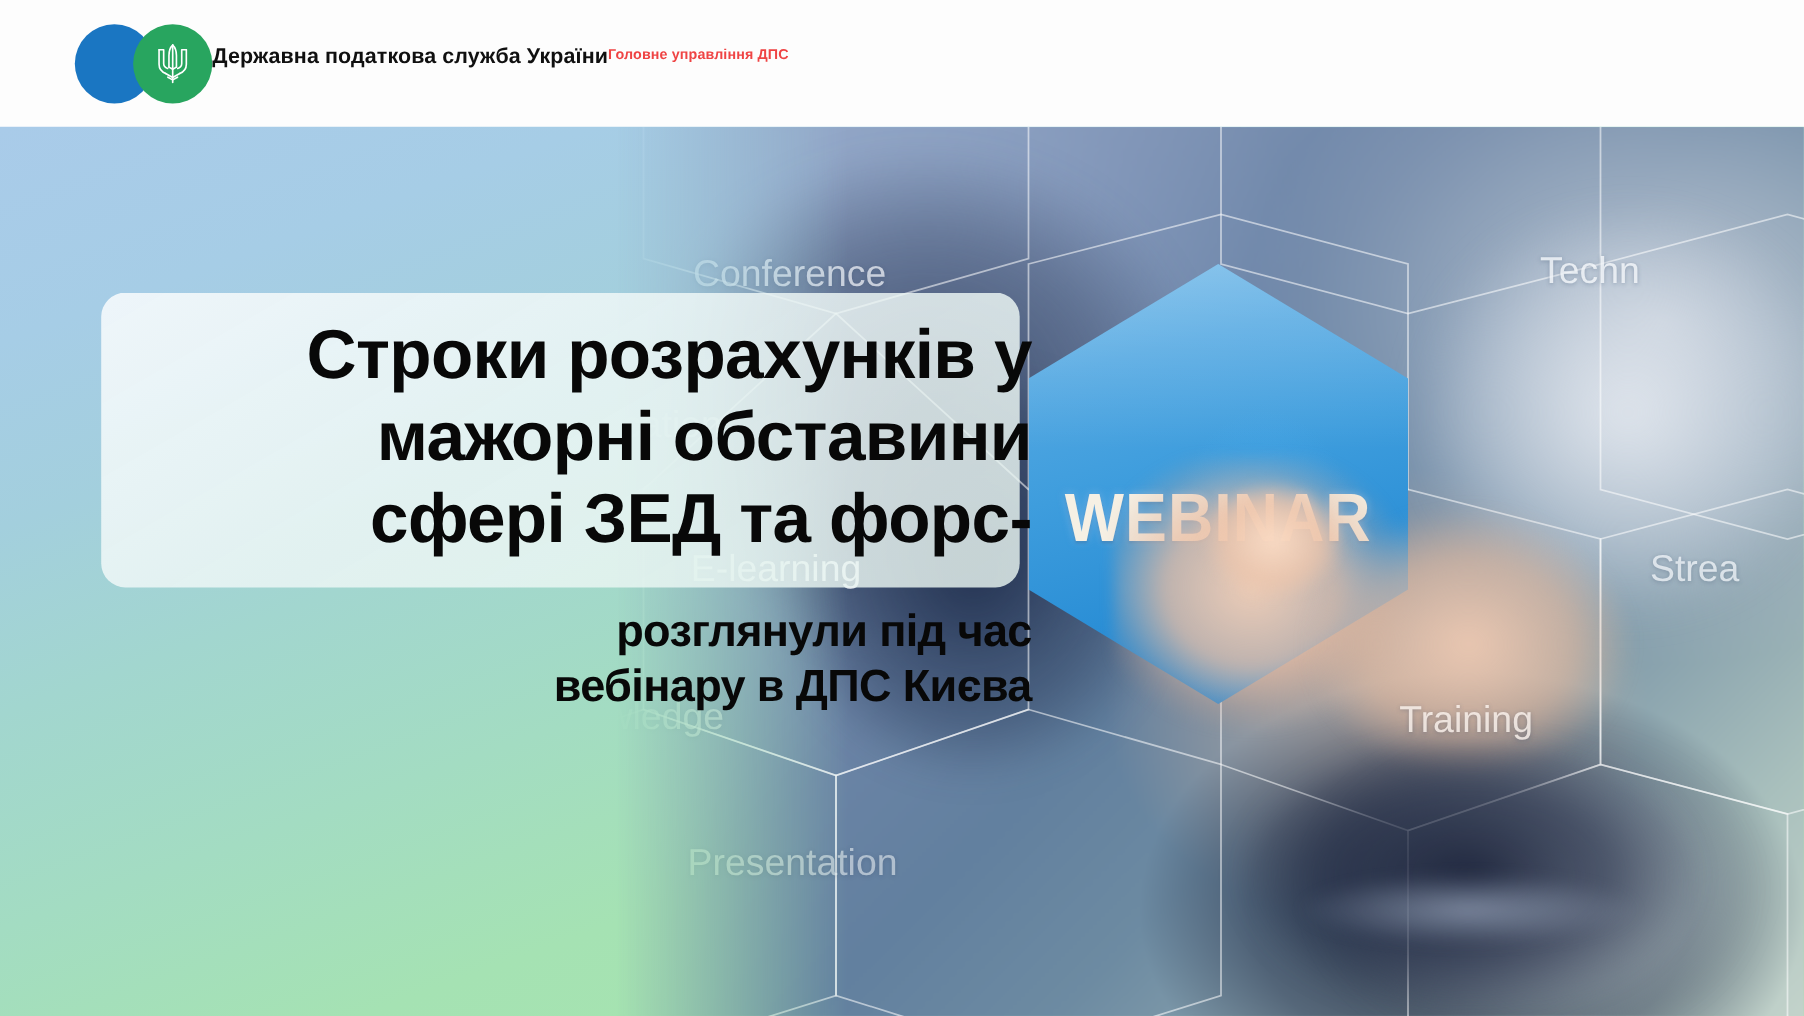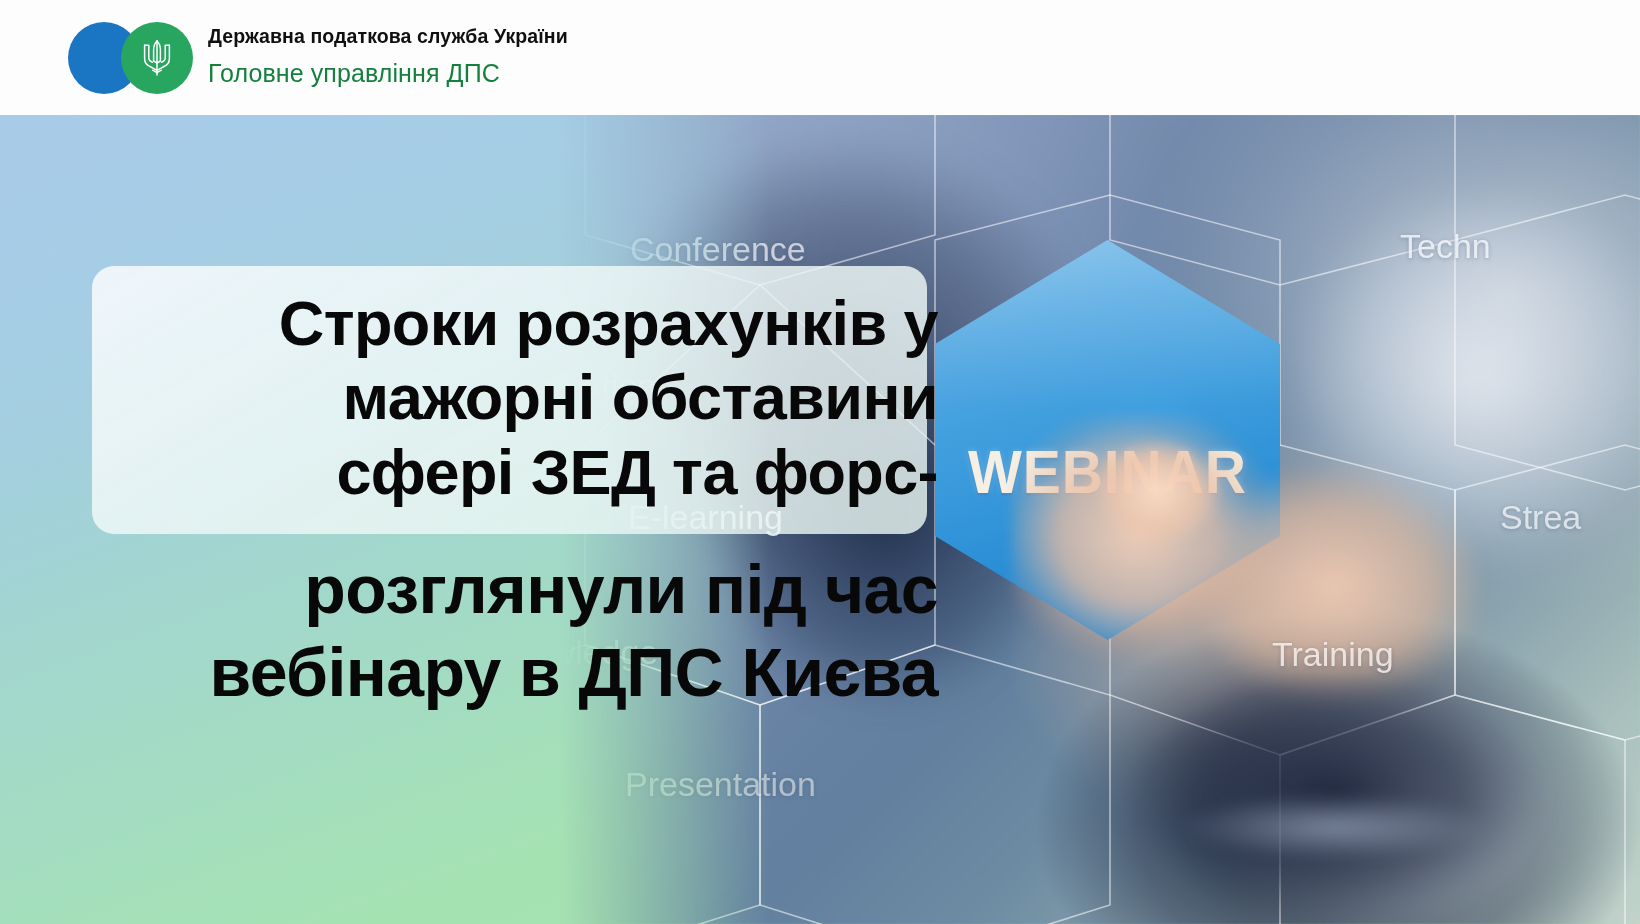--- a/index.html
+++ b/index.html
@@ -18,27 +18,27 @@
     position:absolute; left:0; top:0; width:72px; height:72px;
     border-radius:50%; background:#1a76c2;
   }
   .logo-circle-green {
     position:absolute; left:53px; top:0; width:72px; height:72px;
     border-radius:50%; background:#28a55f;
     display:flex; align-items:center; justify-content:center;
   }
   .logo-circle-green svg { width:34px; height:42px; display:block; }
 
-  .org-text { margin-left:15px; display:flex; flex-direction:column; }
+  .org-text { display:flex; flex-direction:row; }
   .org-line1 {
     font-size:19.5px; font-weight:bold; color:#101010;
     letter-spacing:0.1px; line-height:1.0; margin-bottom:11px;
   }
   .org-line2, .org-line3 {
-    font-size:25px; font-weight:normal; color:#15803d;
+    font-size:13px; font-weight:bold; color:#ef4444;
     letter-spacing:0.1px; line-height:1.22;
   }
 
   
   .bg-gradient {
     position:absolute; left:0; top:115px; width:1640px; height:809px;
     background:
       linear-gradient(160deg,
         #a9cbe9 0%,
         #a6cde6 14%,
@@ -196,21 +196,21 @@
       rgba(232,245,240,0.82) 100%);
     border-radius:22px; z-index:30;
   }
   .headline-top {
     position:absolute; left:118px; top:286px; width:820px; z-index:32;
     font-size:63px; font-weight:bold; line-height:1.18;
     color:#080808; letter-spacing:-0.6px;
   }
   .headline-bottom {
     position:absolute; left:118px; top:548px; width:820px; z-index:32;
-    font-size:68px; font-weight:bold; line-height:1.22;
+    font-size:41px; font-weight:bold; line-height:1.22;
     color:#080808; letter-spacing:-0.6px;
   }
   .headline-top span, .headline-bottom span { display:block;text-align:right; }
 </style>
 </head>
 <body>
 
 <div class="stage">
 
   <div class="bg-gradient"></div>

